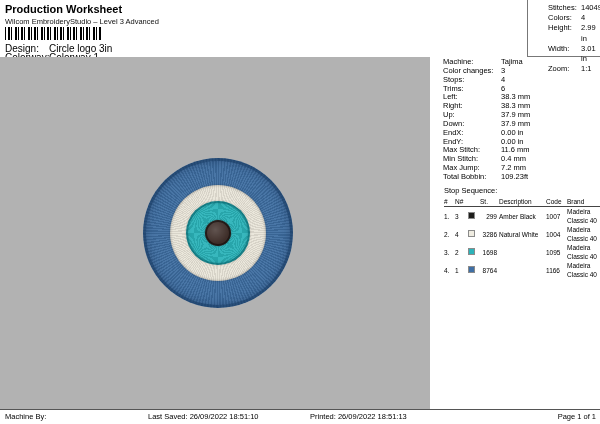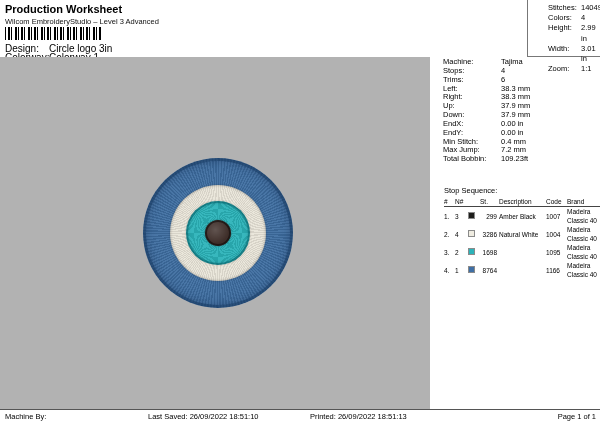--- a/index.html
+++ b/index.html
@@ -112,20 +112,24 @@
       </div>
     </div>
   </div>
 
   <div class="machine-info">
     <div class="kv">
         <span class="k">Machine:</span>
         <span class="v">Tajima</span>
       </div>
     <div class="kv">
+        <span class="k">Color changes:</span>
+        <span class="v">3</span>
+      </div>
+    <div class="kv">
         <span class="k">Stops:</span>
         <span class="v">4</span>
       </div>
     <div class="kv">
         <span class="k">Trims:</span>
         <span class="v">6</span>
       </div>
     <div class="kv">
         <span class="k">Left:</span>
         <span class="v">38.3 mm</span>
@@ -142,20 +146,24 @@
         <span class="k">Down:</span>
         <span class="v">37.9 mm</span>
       </div>
     <div class="kv">
         <span class="k">EndX:</span>
         <span class="v">0.00 in</span>
       </div>
     <div class="kv">
         <span class="k">EndY:</span>
         <span class="v">0.00 in</span>
+      </div>
+    <div class="kv">
+        <span class="k">Max Stitch:</span>
+        <span class="v">11.6 mm</span>
       </div>
     <div class="kv">
         <span class="k">Min Stitch:</span>
         <span class="v">0.4 mm</span>
       </div>
     <div class="kv">
         <span class="k">Max Jump:</span>
         <span class="v">7.2 mm</span>
       </div>
     <div class="kv">

